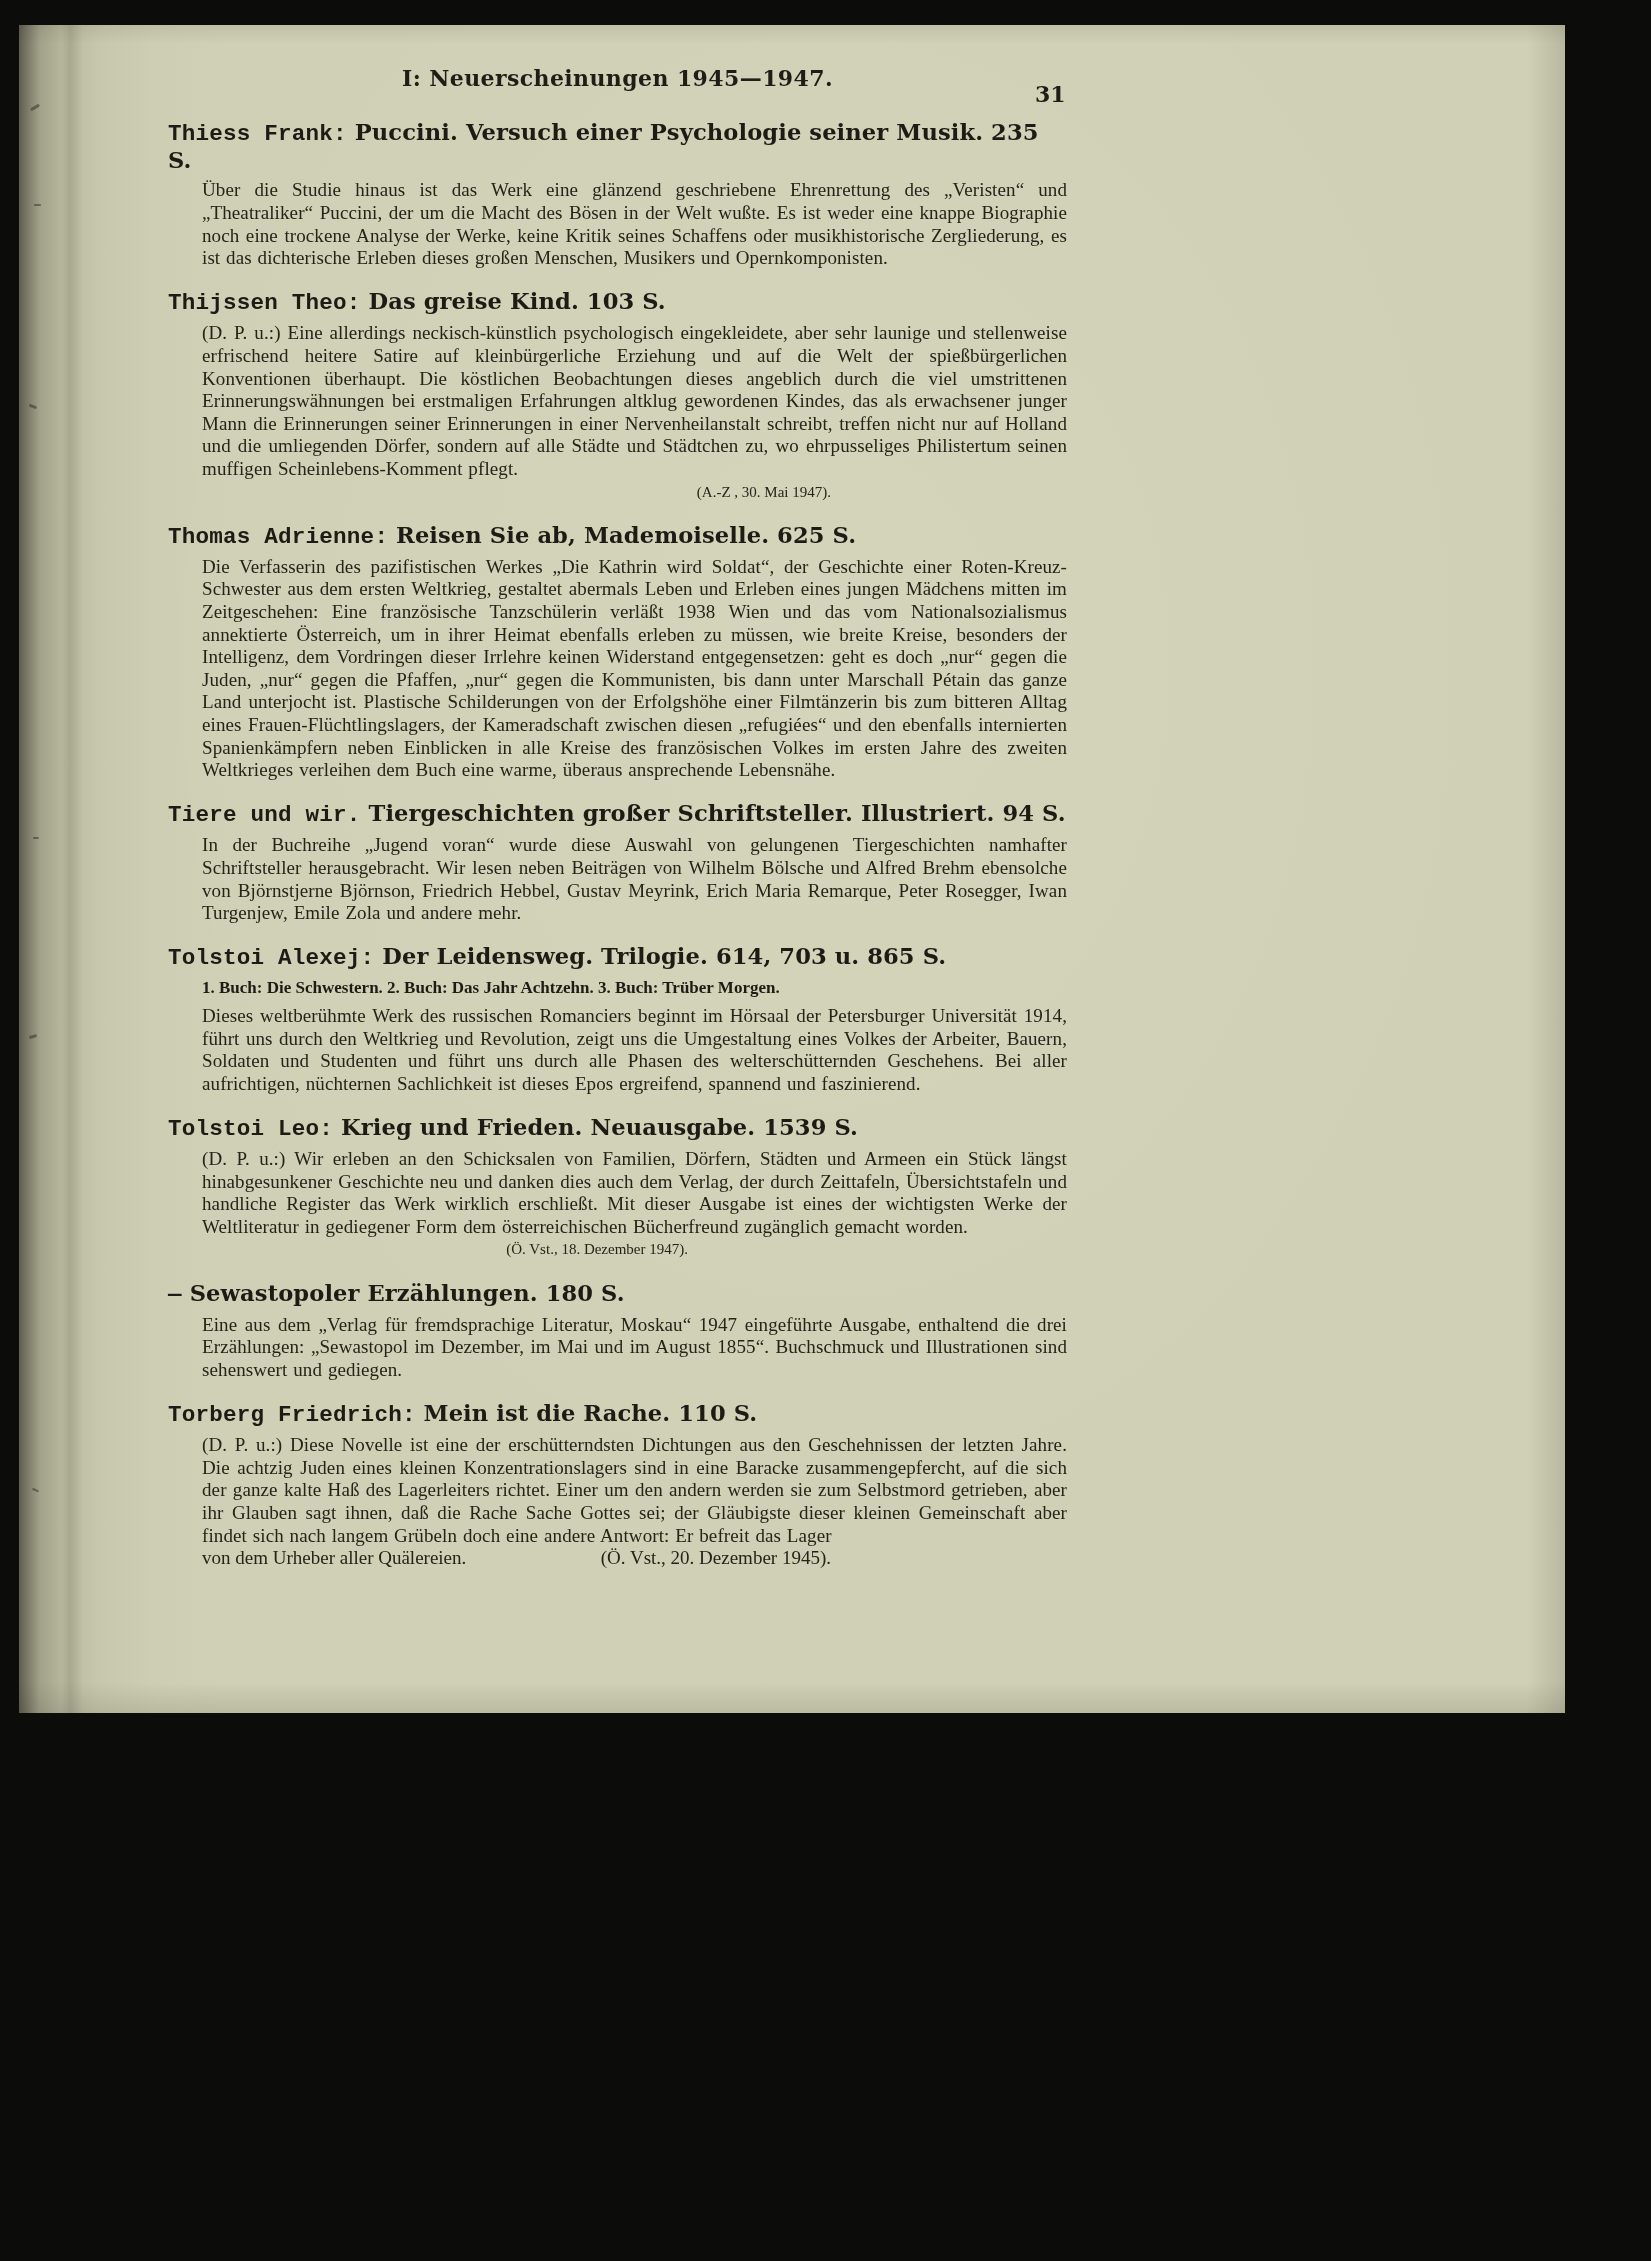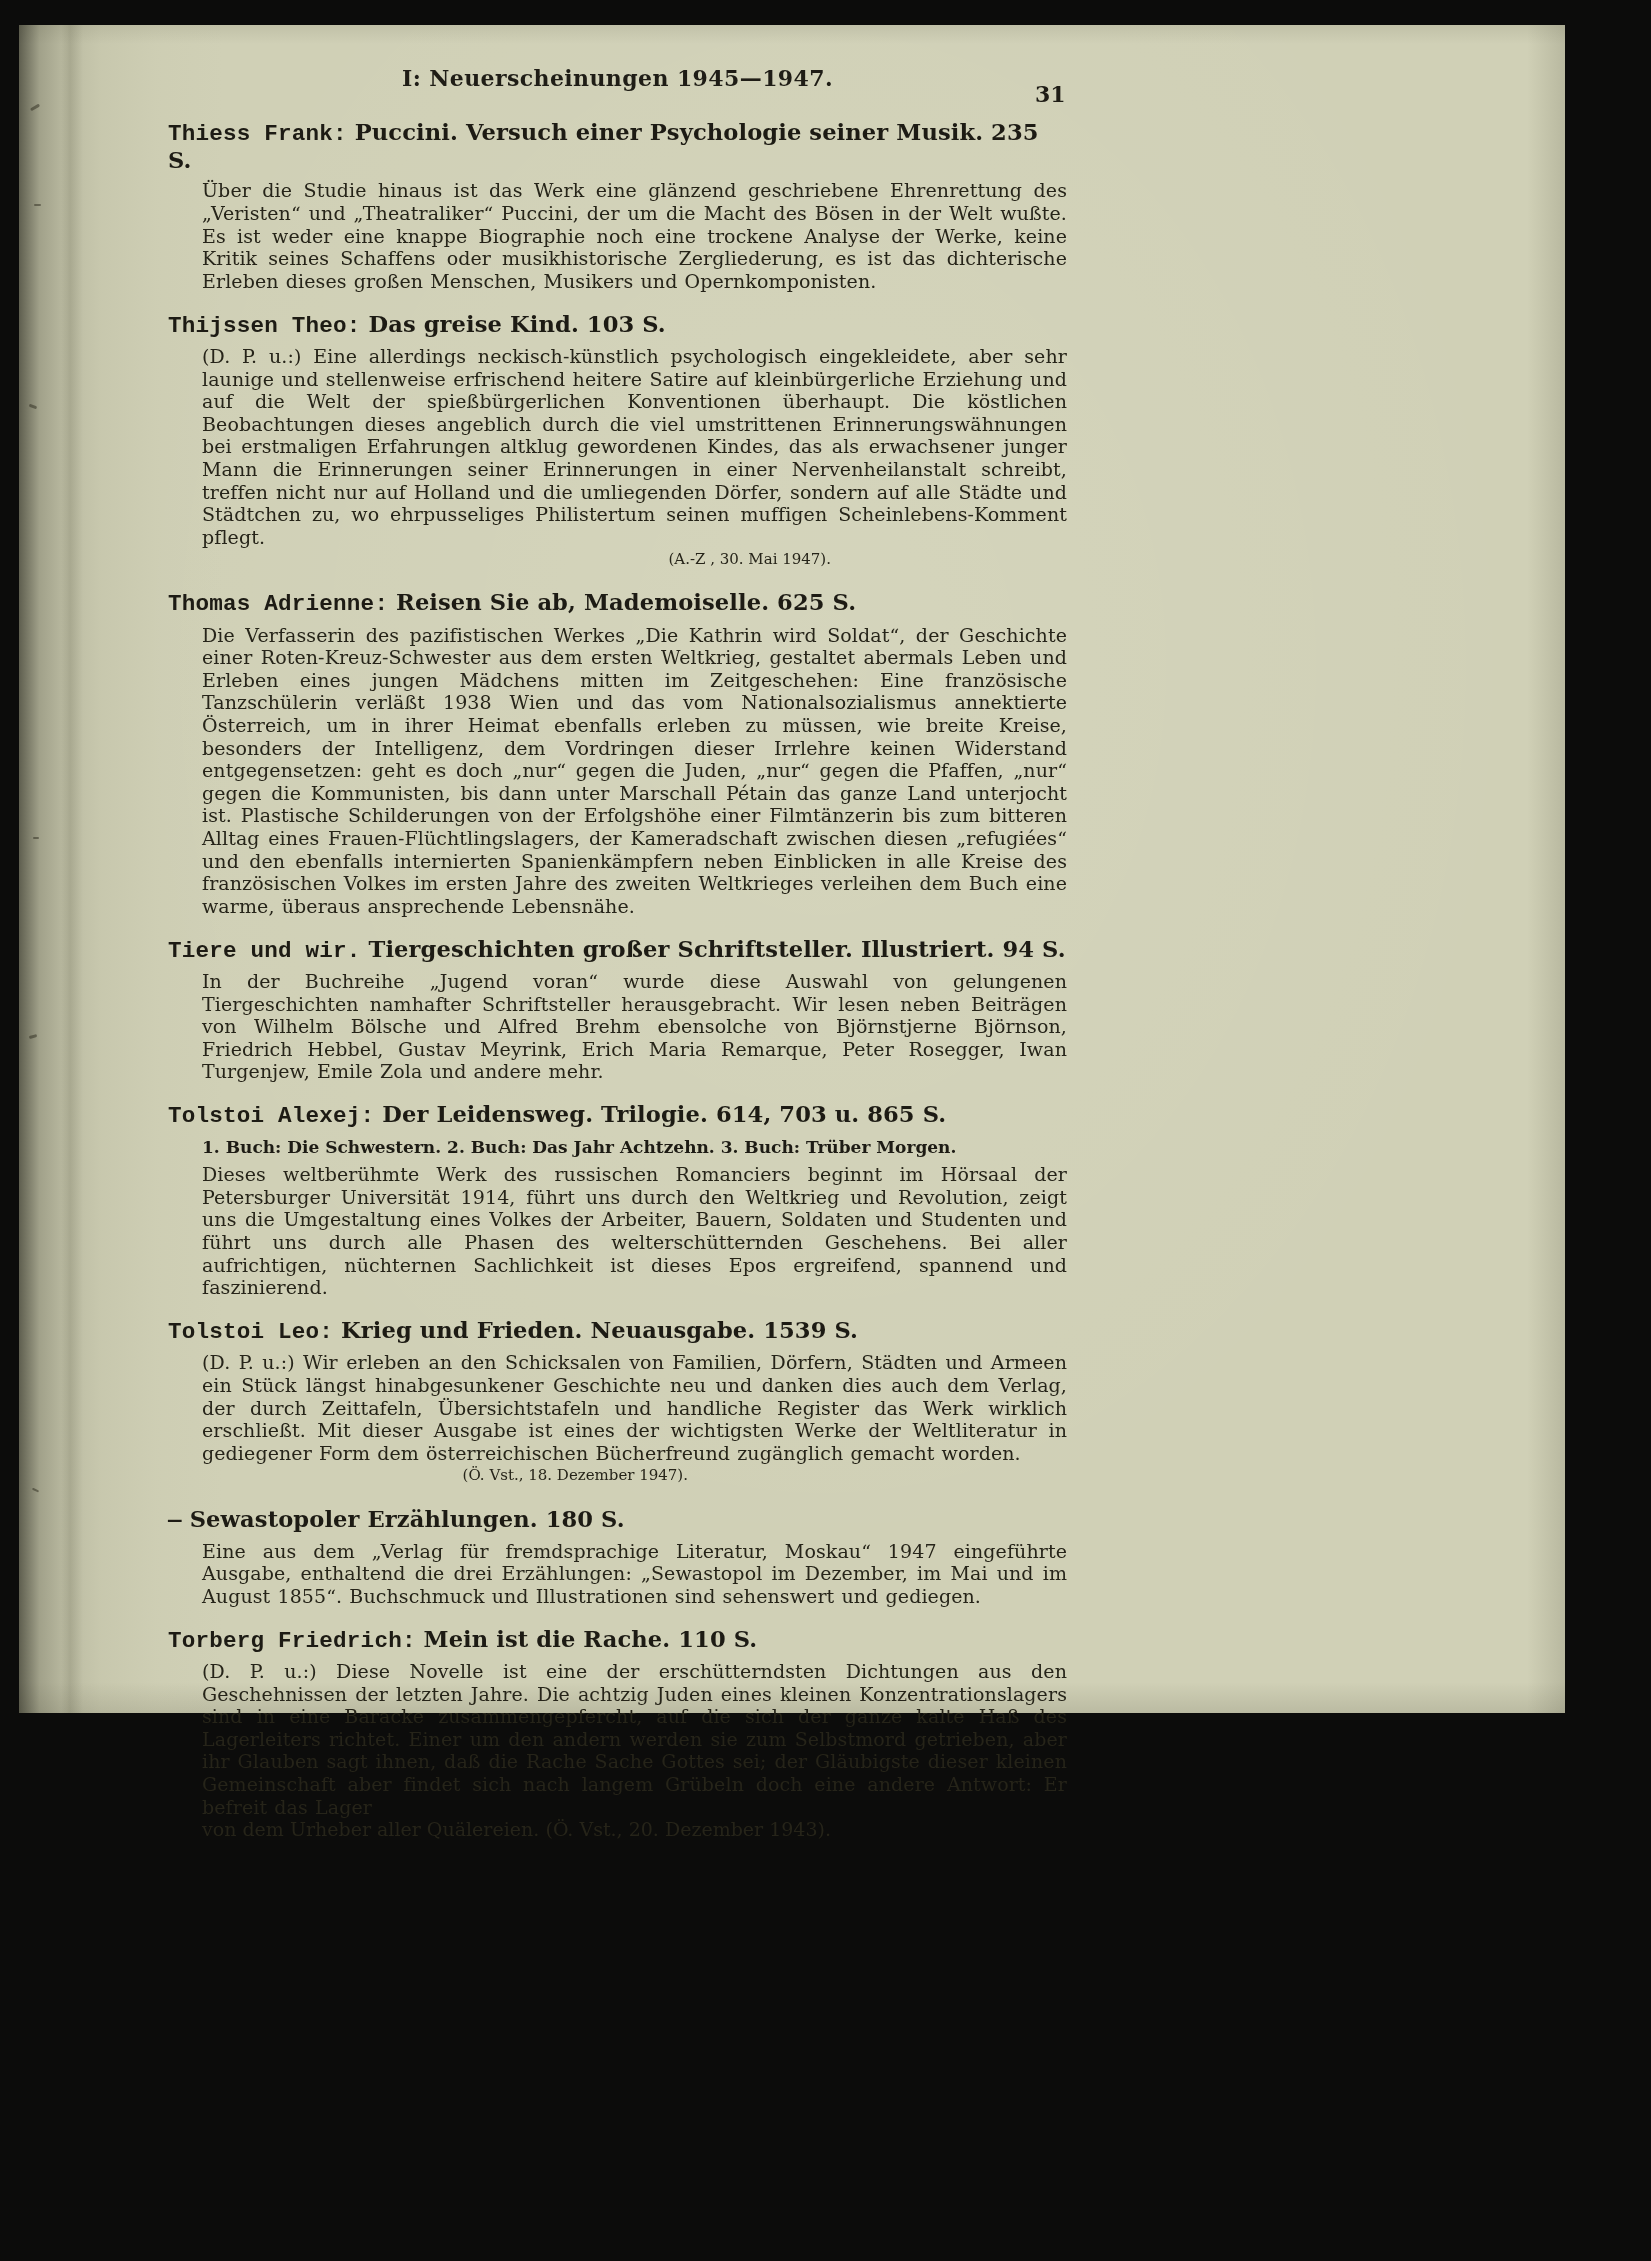--- a/index.html
+++ b/index.html
@@ -50,21 +50,21 @@
     font-weight: bold; font-size: 22px; color: #1f1d16;
   }
 
   .entries { margin-top: 23px; }
   .entry { margin-bottom: 18.5px; }
 
   .entry-heading { margin: 0 0 5.5px 0; font-size: 22.6px; line-height: 1.18; font-weight: bold; color: #1d1b14; }
   .author { font-family: Liberation Mono, monospace; letter-spacing: 0.2px; }
   .title  { font-family: "DejaVu Serif", "Liberation Serif", serif; letter-spacing: 0.1px; }
 
-  .entry-content { margin-left: 34px; width: 865px; }
+  .entry-content { margin-left: 34px; width: 865px; font-family: Liberation Serif, serif; }
 
   .entry-subheading {
     margin: 1.4px 0 5.5px 0; font-size: 17px; font-weight: bold;
     line-height: 1.3; color: #1d1b14;
   }
 
   .entry-body {
     margin: 0; font-size: 19px; line-height: 22.6px;
     text-align: justify; letter-spacing: 0.1px; word-spacing: 1px;
     color: #262419; hyphens: auto;
@@ -178,21 +178,21 @@
 
       <article class="entry e-7">
         <h3 class="entry-heading">
           <span class="author">Torberg Friedrich:</span>
           <span class="title">Mein ist die Rache. 110 S.</span>
         </h3>
         <div class="entry-content">
           <p class="entry-body">(D. P. u.:) Diese Novelle ist eine der erschütterndsten Dichtungen aus den Geschehnissen der letzten Jahre. Die achtzig Juden eines kleinen Konzentrationslagers sind in eine Baracke zusammengepfercht, auf die sich der ganze kalte Haß des Lagerleiters richtet. Einer um den andern werden sie zum Selbstmord getrieben, aber ihr Glauben sagt ihnen, daß die Rache Sache Gottes sei; der Gläubigste dieser kleinen Gemeinschaft aber findet sich nach langem Grübeln doch eine andere Antwort: Er befreit das Lager</p>
           <p class="entry-lastline">
             <span>von dem Urheber aller Quälereien.</span>
-            <span class="attribution-inline">(Ö. Vst., 20. Dezember 1943).</span>
+            <span class="attribution-inline">(Ö. Vst., 20. Dezember 1945).</span>
           </p>
         </div>
       </article>
 
     </div>
   </div>
 </div>
 
 
 </body></html>

